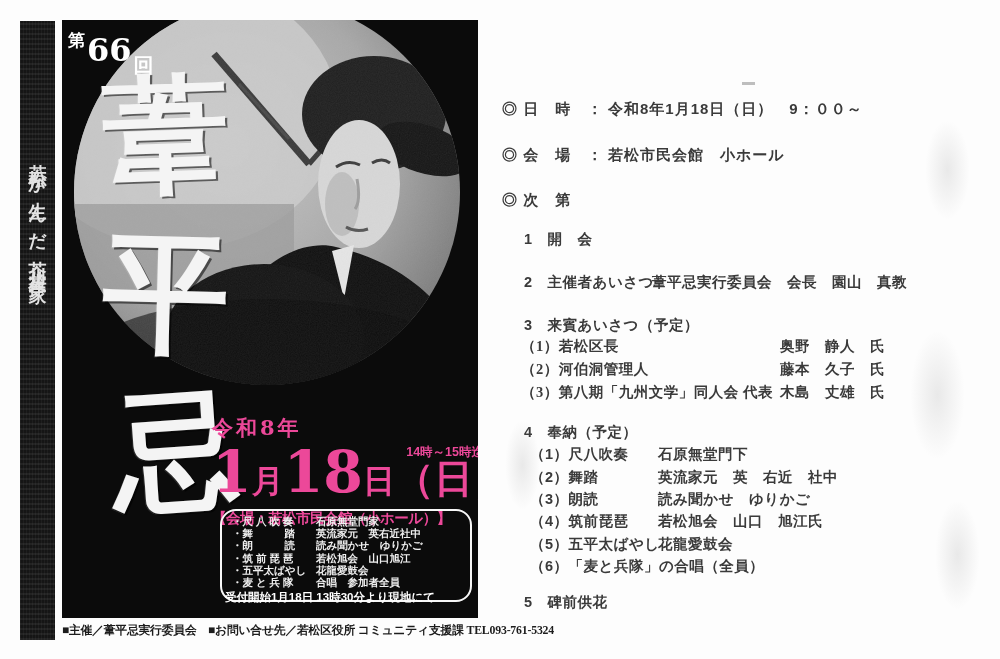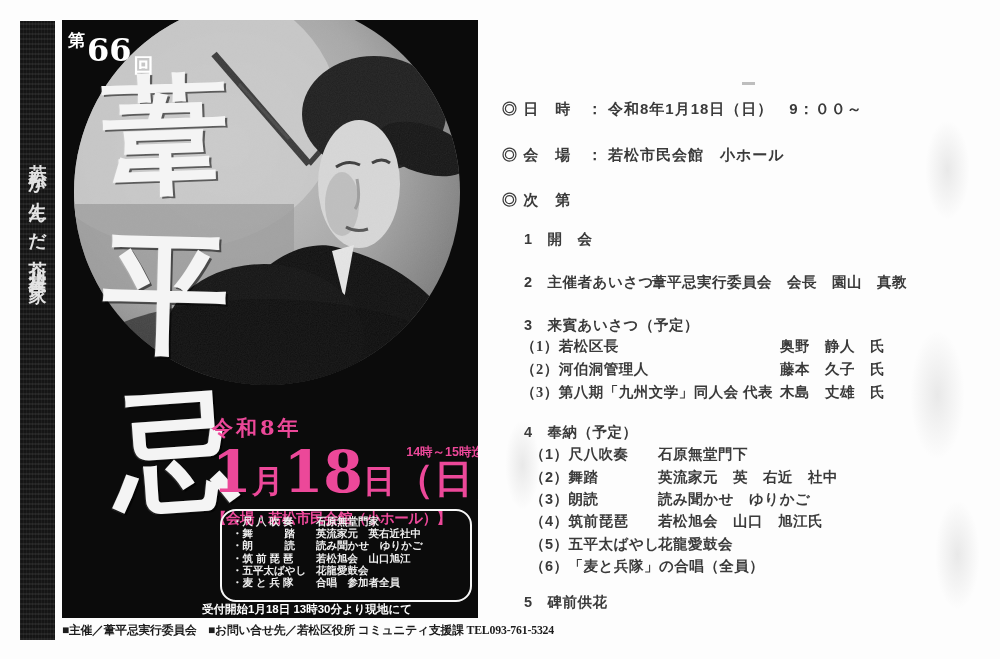--- a/index.html
+++ b/index.html
@@ -32,21 +32,21 @@
   .dnum{font-size:57px;line-height:58px;}
   .dunit{font-size:32px;}
   .dweek{font-size:39px;}
   .timenote{position:absolute;right:-6px;top:1px;font-size:12.5px;font-weight:700;
             font-family:"Liberation Sans",sans-serif;letter-spacing:0;}
   .venue-line{font-size:14.5px;font-weight:700;letter-spacing:-0.5px;margin-top:4px;white-space:nowrap;}
   .probox{position:absolute;left:158px;top:489px;width:252px;height:93px;box-sizing:border-box;
           border:2px solid #f7f7f7;border-radius:16px;padding:4px 6px 0 10px;color:#efefef;
           font-size:10.5px;line-height:12.2px;font-weight:600;z-index:4;white-space:nowrap;}
   .probox-row .t{display:inline-block;width:84px;}
-  .reception{position:absolute;left:140px;top:582px;width:256px;text-align:left;color:#fff;
+  .reception{position:absolute;left:140px;top:570px;width:256px;text-align:center;color:#fff;
              font-size:11.5px;font-weight:700;z-index:4;white-space:nowrap;}
   .credits{position:absolute;left:62px;top:623px;width:430px;color:#1d1d1d;font-size:11.8px;font-weight:700;
            font-family:"Liberation Serif",serif;letter-spacing:-0.2px;white-space:nowrap;}
   
   .program{position:absolute;left:490px;top:0;width:510px;height:659px;color:#3a3a3a;}
   .pg-title{position:absolute;top:46px;left:0;width:510px;text-align:center;font-size:19px;font-weight:700;
             letter-spacing:4px;color:#333;}
   .pg-row{position:absolute;left:0;width:510px;white-space:nowrap;}
   .meta{font-size:15px;font-weight:600;letter-spacing:1px;}
   .meta .lab{position:absolute;left:12px;}

